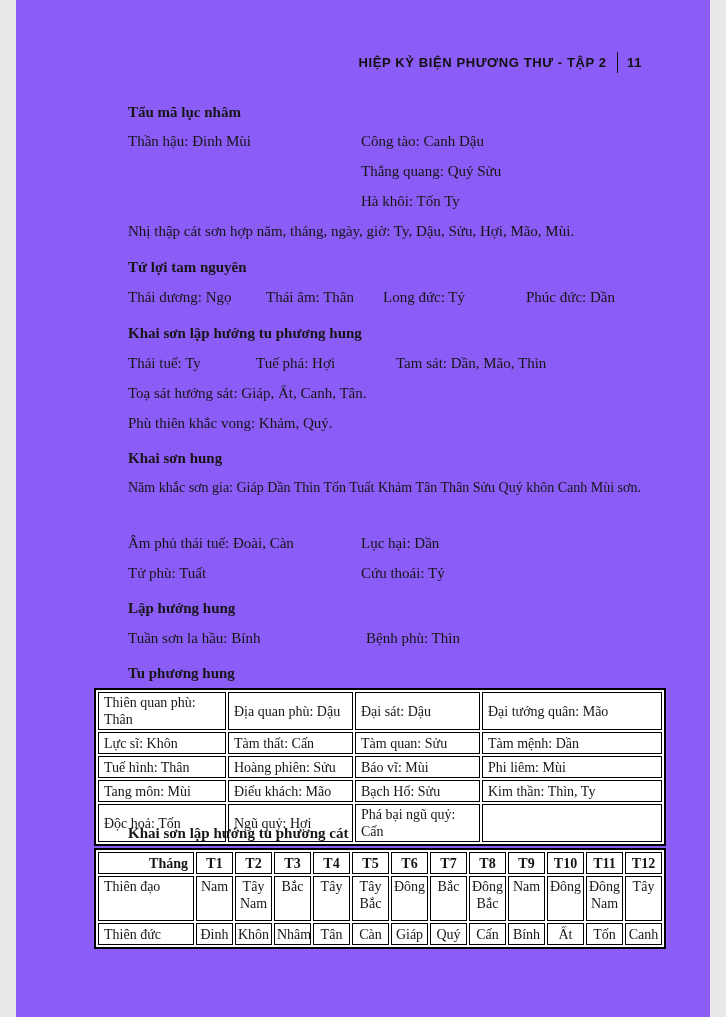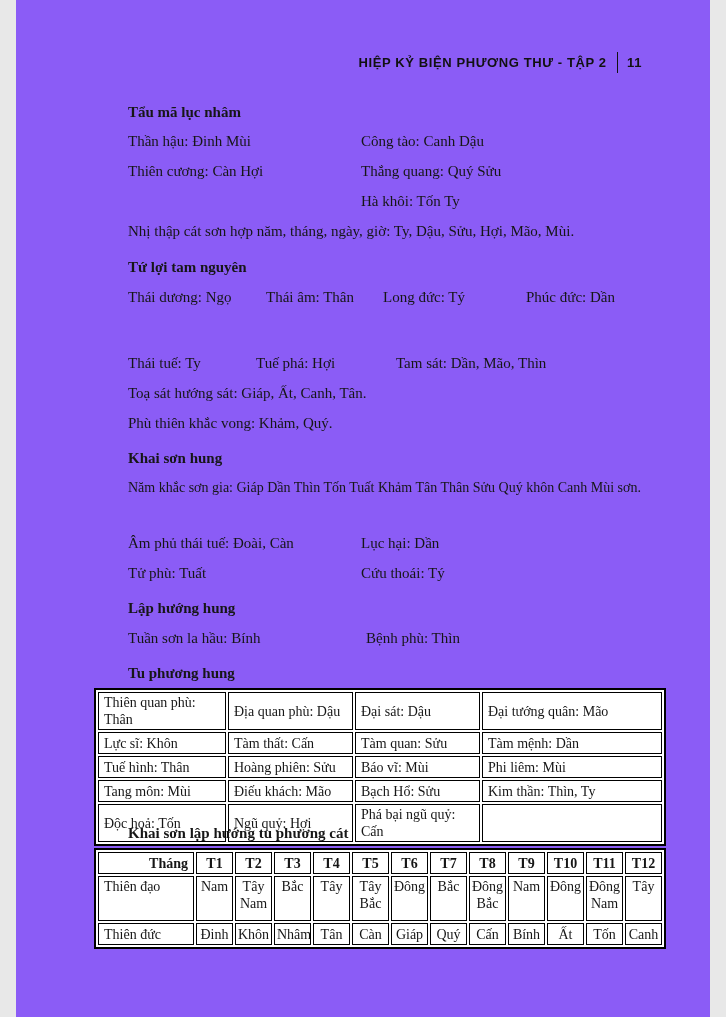--- a/index.html
+++ b/index.html
@@ -81,31 +81,31 @@
 
   <div class="runhead">
     <span>HIỆP KỶ BIỆN PHƯƠNG THƯ - TẬP 2</span>
     <span class="sep"></span>
     <span>11</span>
   </div>
 
   <span class="txt hd" style="top:101px;left:112px">Tẩu mã lục nhâm</span>
   <span class="txt" style="top:130px;left:112px">Thần hậu: Đinh Mùi</span>
   <span class="txt" style="top:130px;left:345px">Công tào: Canh Dậu</span>
-  <span class="txt" style="top:160px;left:112px">Thiên cương: Càn Hợi</span>
   <span class="txt" style="top:160px;left:345px">Thắng quang: Quý Sửu</span>
   <span class="txt" style="top:190px;left:345px">Hà khôi: Tốn Ty</span>
   <span class="txt" style="top:220px;left:112px">Nhị thập cát sơn hợp năm, tháng, ngày, giờ: Ty, Dậu, Sửu, Hợi, Mão, Mùi.</span>
 
   <span class="txt hd" style="top:256px;left:112px">Tứ lợi tam nguyên</span>
   <span class="txt" style="top:286px;left:112px">Thái dương: Ngọ</span>
   <span class="txt" style="top:286px;left:250px">Thái âm: Thân</span>
   <span class="txt" style="top:286px;left:367px">Long đức: Tý</span>
   <span class="txt" style="top:286px;left:510px">Phúc đức: Dần</span>
 
+  <span class="txt hd" style="top:322px;left:112px">Khai sơn lập hướng tu phương hung</span>
   <span class="txt" style="top:352px;left:112px">Thái tuế: Ty</span>
   <span class="txt" style="top:352px;left:240px">Tuế phá: Hợi</span>
   <span class="txt" style="top:352px;left:380px">Tam sát: Dần, Mão, Thìn</span>
   <span class="txt" style="top:382px;left:112px">Toạ sát hướng sát: Giáp, Ất, Canh, Tân.</span>
   <span class="txt" style="top:412px;left:112px">Phù thiên khắc vong: Khảm, Quý.</span>
 
   <span class="txt hd" style="top:447px;left:112px">Khai sơn hung</span>
   <div class="para" style="top:473px;left:82px;width:570px;text-indent:30px">Năm khắc sơn gia: Giáp Dần Thìn Tốn Tuất Khảm Tân Thân Sửu Quý khôn Canh Mùi sơn.</div>
   <span class="txt" style="top:532px;left:112px">Âm phủ thái tuế: Đoài, Càn</span>
   <span class="txt" style="top:532px;left:345px">Lục hại: Dần</span>

